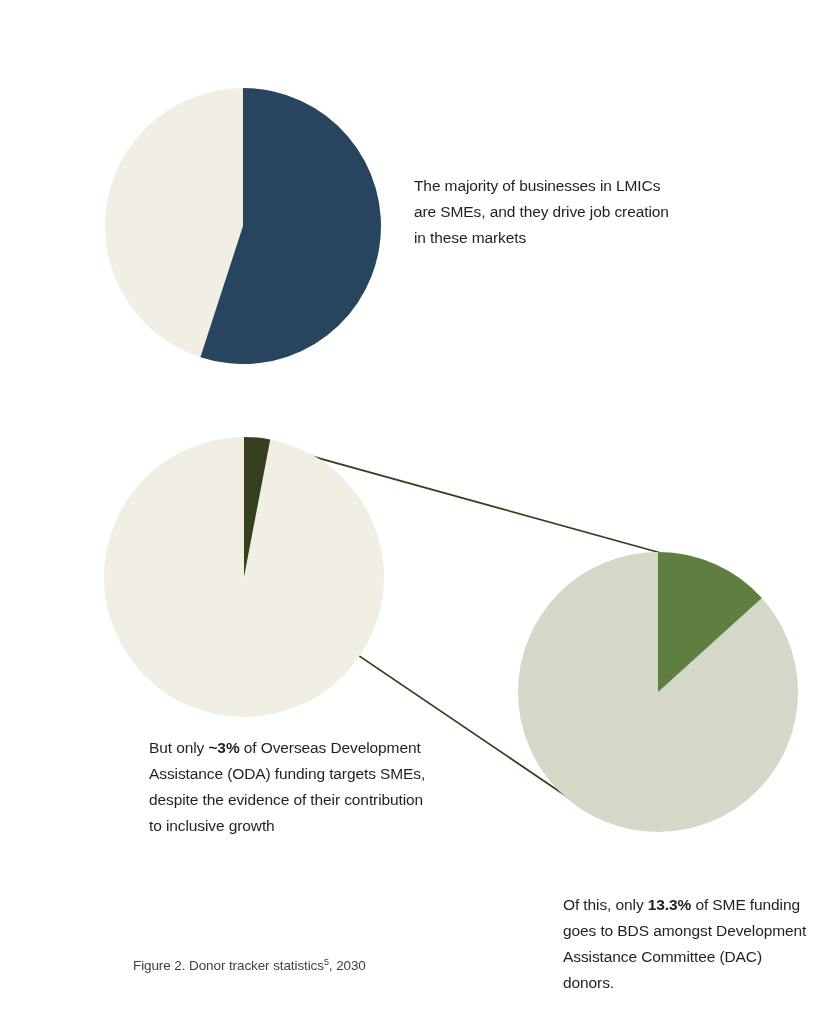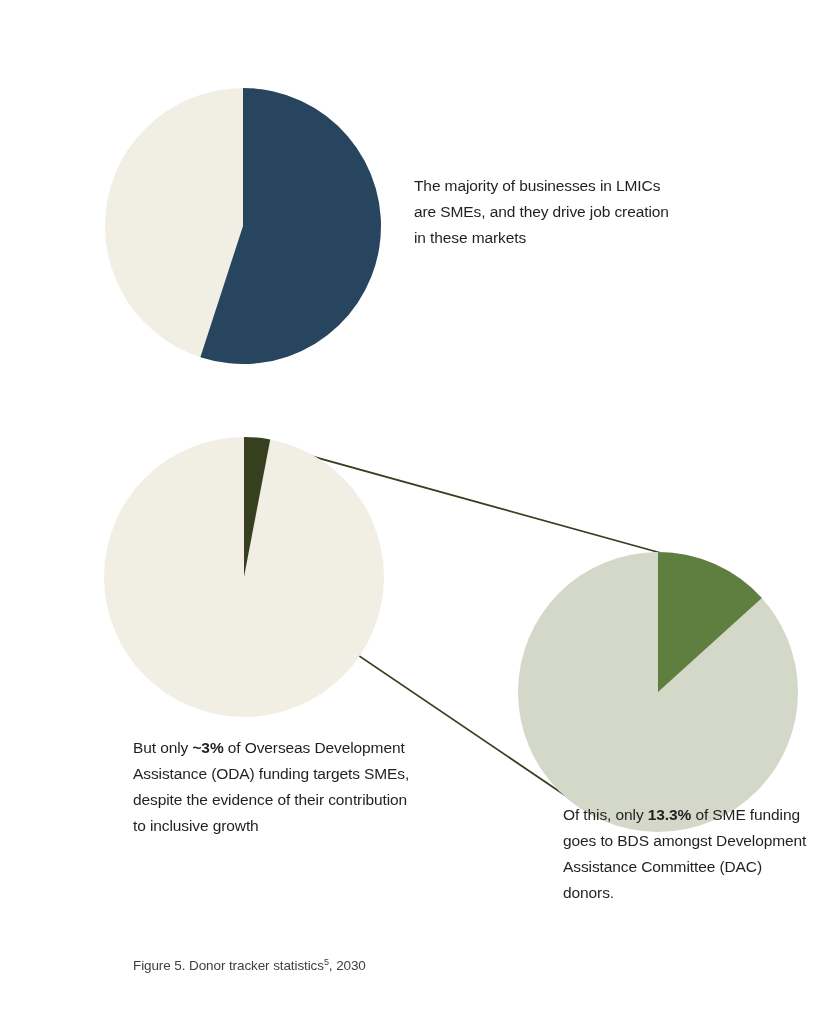--- a/index.html
+++ b/index.html
@@ -35,27 +35,27 @@
     color: #231f20;
     letter-spacing: -0.1px;
   }
   .callout b { font-weight: 700; }
   #callout-one {
     left: 414px;
     top: 173px;
     width: 270px;
   }
   #callout-two {
-    left: 133px;
+    left: 149px;
     top: 735px;
     width: 280px;
   }
   #callout-three {
     left: 563px;
-    top: 802px;
+    top: 892px;
     width: 252px;
   }
   #figure-caption {
     position: absolute;
     left: 133px;
     top: 957px;
     font-size: 13.5px;
     line-height: 18px;
     color: #3f3f43;
     letter-spacing: -0.1px;
@@ -102,16 +102,16 @@
 
   <div class="callout" id="callout-two">
     <span>But only </span><b>~3%</b><span> of Overseas Development Assistance (ODA) funding targets SMEs, despite the evidence of their contribution to inclusive growth</span>
   </div>
 
   <div class="callout" id="callout-three">
     <span>Of this, only </span><b>13.3%</b><span> of SME funding goes to BDS amongst Development Assistance Committee (DAC) donors.</span>
   </div>
 
   <div id="figure-caption">
-    <span>Figure 5. Donor tracker statistics</span><sup>5</sup><span>, 2030</span>
+    <span>Figure 2. Donor tracker statistics</span><sup>5</sup><span>, 2030</span>
   </div>
 
 </div>
 
 </body></html>

